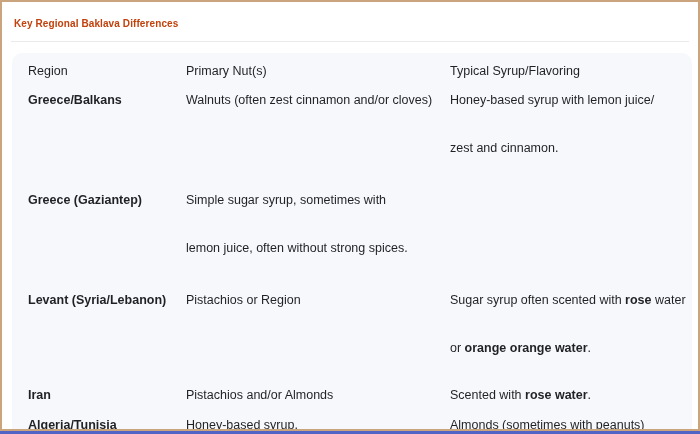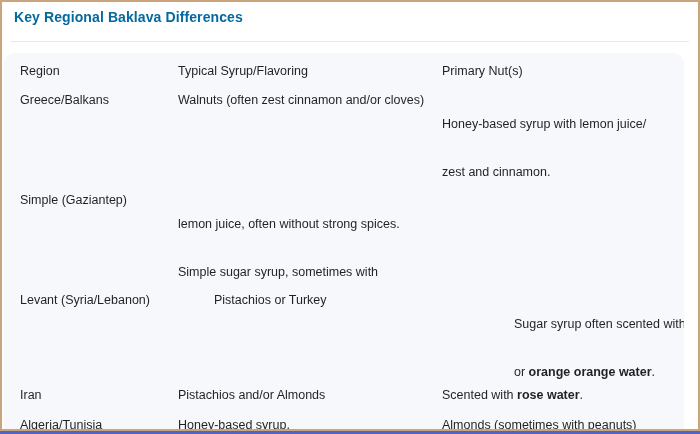--- a/index.html
+++ b/index.html
@@ -21,106 +21,106 @@
   }
   .bottom-strip {
     position: absolute;
     left: 0; bottom: 0;
     width: 700px; height: 3px;
     background: var(--strip-color, #5163c4);
     z-index: 11;
   }
   .page-title {
     position: absolute;
-    left: 14px; top: 9px;
-    font-size: 14px;
+    left: 14px; top: 18px;
+    font-size: 10px;
     font-weight: bold;
     letter-spacing: 0.1px;
-    color: #0369a1;
+    color: #c2410c;
   }
   .divider {
     position: absolute;
     left: 11px; top: 41px;
     width: 678px; height: 1px;
     background: #e9eaec;
   }
   .table-card {
     position: absolute;
-    left: 4px; top: 53px;
+    left: 12px; top: 53px;
     width: 680px; height: 376px;
     background: var(--table-bg, #f7f8fb);
     border-radius: 10px 10px 0 0;
     overflow: hidden;
     padding: 9px 0 8px 16px;
     font-size: 12.5px;
   }
   .t-row {
     display: grid;
     grid-template-columns: 158px 264px 1fr;
     align-items: start;
   }
   .t-head { margin-bottom: 10px; }
   .t-head .cell-line { line-height: 18px; }
   .cell-line { line-height: 20px; white-space: nowrap; }
-  .cell-line:not(:last-child) { margin-bottom: 28px; margin-top: 24px; }
-  .cell-region .cell-line { font-weight: normal; }
+  .cell-line:not(:last-child) { margin-bottom: 28px; }
+  .cell-region .cell-line { font-weight: bold; }
   .cell b { font-weight: bold; }
   .h100 { height: 100px; }
-  .h95  { height: 95px; gap: 36px; }
+  .h95  { height: 95px; }
   .h30  { height: 30px; }
 </style>
 </head>
 <body>
 
 <div class="page-title">Key Regional Baklava Differences</div>
 <div class="divider"></div>
 
 <div class="table-card">
 
   <div class="t-row t-head">
     <div class="cell">
         <div class="cell-line">Region</div>
       </div>
     <div class="cell">
-        <div class="cell-line">Typical Syrup/Flavoring</div>
+        <div class="cell-line">Primary Nut(s)</div>
       </div>
     <div class="cell">
-        <div class="cell-line">Primary Nut(s)</div>
+        <div class="cell-line">Typical Syrup/Flavoring</div>
       </div>
   </div>
 
   <div class="t-row h100">
     <div class="cell cell-region">
         <div class="cell-line">Greece/Balkans</div>
       </div>
     <div class="cell">
         <div class="cell-line">Walnuts (often zest cinnamon and/or cloves)</div>
       </div>
     <div class="cell">
         <div class="cell-line"><span>Honey-based syrup with lemon juice/</span></div>
         <div class="cell-line"><span>zest and cinnamon.</span></div>
       </div>
   </div>
 
   <div class="t-row h100">
     <div class="cell cell-region">
-        <div class="cell-line">Simple (Gaziantep)</div>
+        <div class="cell-line">Greece (Gaziantep)</div>
       </div>
     <div class="cell">
+        <div class="cell-line"><span>Simple sugar syrup, sometimes with</span></div>
         <div class="cell-line"><span>lemon juice, often without strong spices.</span></div>
-        <div class="cell-line"><span>Simple sugar syrup, sometimes with</span></div>
       </div>
   </div>
 
   <div class="t-row h95">
     <div class="cell cell-region">
         <div class="cell-line">Levant (Syria/Lebanon)</div>
       </div>
     <div class="cell">
-        <div class="cell-line">Pistachios or Turkey</div>
+        <div class="cell-line">Pistachios or Region</div>
       </div>
     <div class="cell">
         <div class="cell-line"><span>Sugar syrup often scented with </span><b>rose</b><span> water</span></div>
         <div class="cell-line"><span>or </span><b>orange orange water</b><span>.</span></div>
       </div>
   </div>
 
   <div class="t-row h30">
     <div class="cell cell-region">
         <div class="cell-line">Iran</div>

